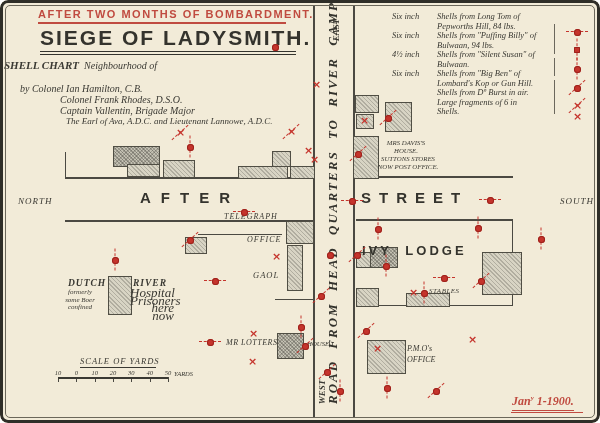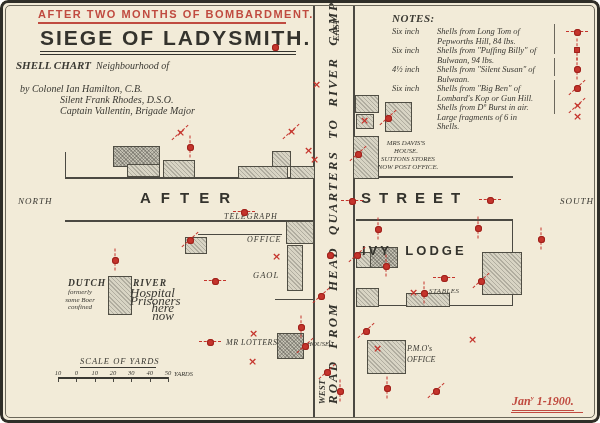--- a/index.html
+++ b/index.html
@@ -14,21 +14,21 @@
 
   
   .banner{left:38px;top:8px;width:248px;text-align:center;
     font-family:"Liberation Sans",sans-serif;font-weight:bold;font-size:11px;
     letter-spacing:1.5px;color:#c04b40;border-bottom:2px solid #c04b40;padding-bottom:2px;}
   .maintitle{left:40px;top:26px;width:256px;text-align:center;
     font-family:"Liberation Sans",sans-serif;font-weight:bold;font-size:21px;
     letter-spacing:2px;color:#34332d;border-bottom:4px double #34332d;padding-bottom:1px;}
   .sub{font-style:italic;font-size:10px;}
   .sub b{font-size:11px;}
-  .sub1{left:16px;top:59px;}
+  .sub1{left:4px;top:59px;}
   .sub2{left:33px;top:71px;}
   .sub3{left:20px;top:83px;}
   .sub4{left:60px;top:94px;}
   .sub5{left:60px;top:105px;}
   .sub6{left:66px;top:116px;font-size:9px;}
 
   
   .notes{position:absolute;left:392px;top:12px;width:146px;}
   .nhead{font-style:italic;font-weight:bold;font-size:11px;letter-spacing:.5px;margin-bottom:3px;}
   .nrow{display:flex;}
@@ -146,25 +146,25 @@
       <div class="seg" style="left: 131.333px; top: 377px; width: 1px; height: 5px;"></div>
       <div class="seg" style="left: 149.667px; top: 377px; width: 1px; height: 5px;"></div>
       <div class="seg" style="left: 168px; top: 377px; width: 1px; height: 5px;"></div>
     </div>
 
   <div class="t banner">AFTER TWO MONTHS OF BOMBARDMENT.</div>
   <div class="t maintitle">SIEGE OF LADYSMITH.</div>
 
   <div class="t sub sub1"><b>SHELL CHART</b>&nbsp;&nbsp;<span>Neighbourhood of</span></div>
   <div class="t sub sub3">by Colonel Ian Hamilton, C.B.</div>
-  <div class="t sub sub4">Silent Frank Rhodes, D.S.O.</div>
+  <div class="t sub sub4">Colonel Frank Rhodes, D.S.O.</div>
   <div class="t sub sub5">Captain Vallentin, Brigade Major</div>
+  <div class="t sub sub6">The Earl of Ava, A.D.C. and Lieutenant Lannowe, A.D.C.</div>
 
   <div class="notes">
-    <div class="nhead">NOTES:</div>
     <div class="nrow">
       <span class="nsize">Six inch</span>
       <span class="ndesc">Shells from Long Tom of Pepworths Hill, 84 lbs.</span>
     </div>
     <div class="nrow">
       <span class="nsize">Six inch</span>
       <span class="ndesc">Shells from "Puffing Billy" of Bulwaan, 94 lbs.</span>
     </div>
     <div class="nrow">
       <span class="nsize">4½ inch</span>

